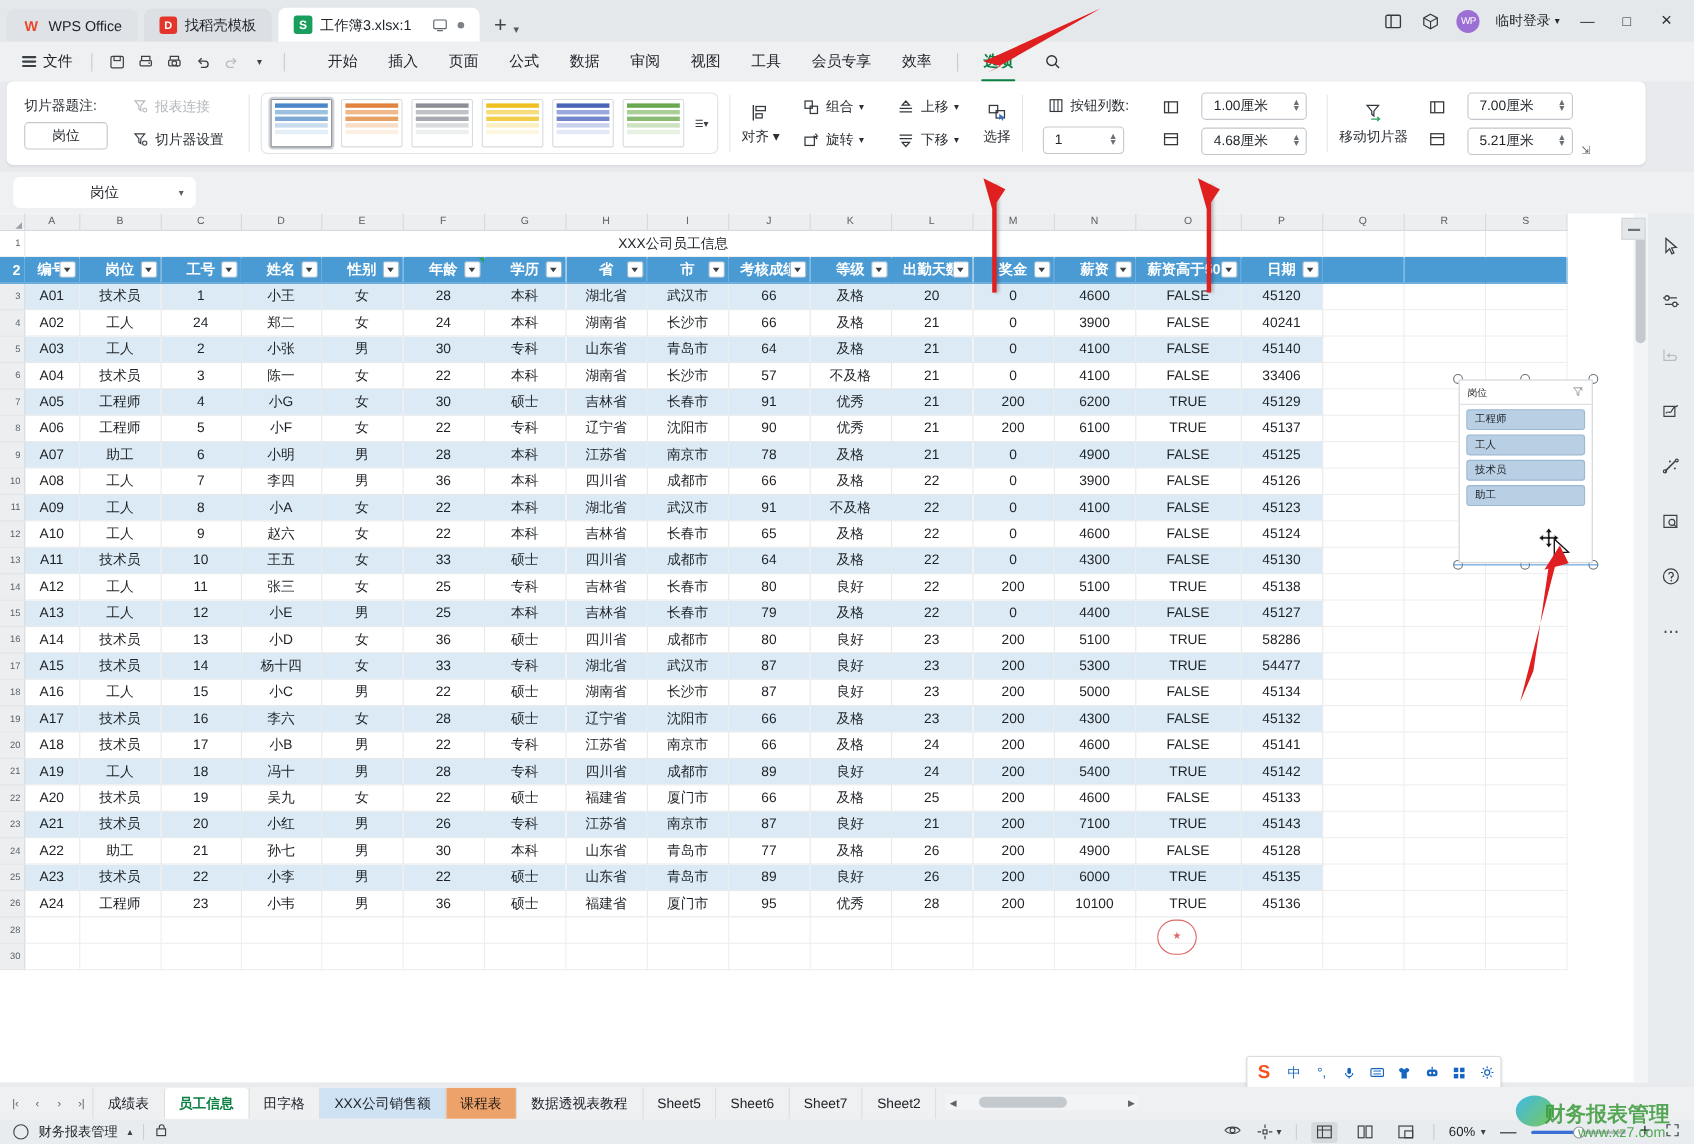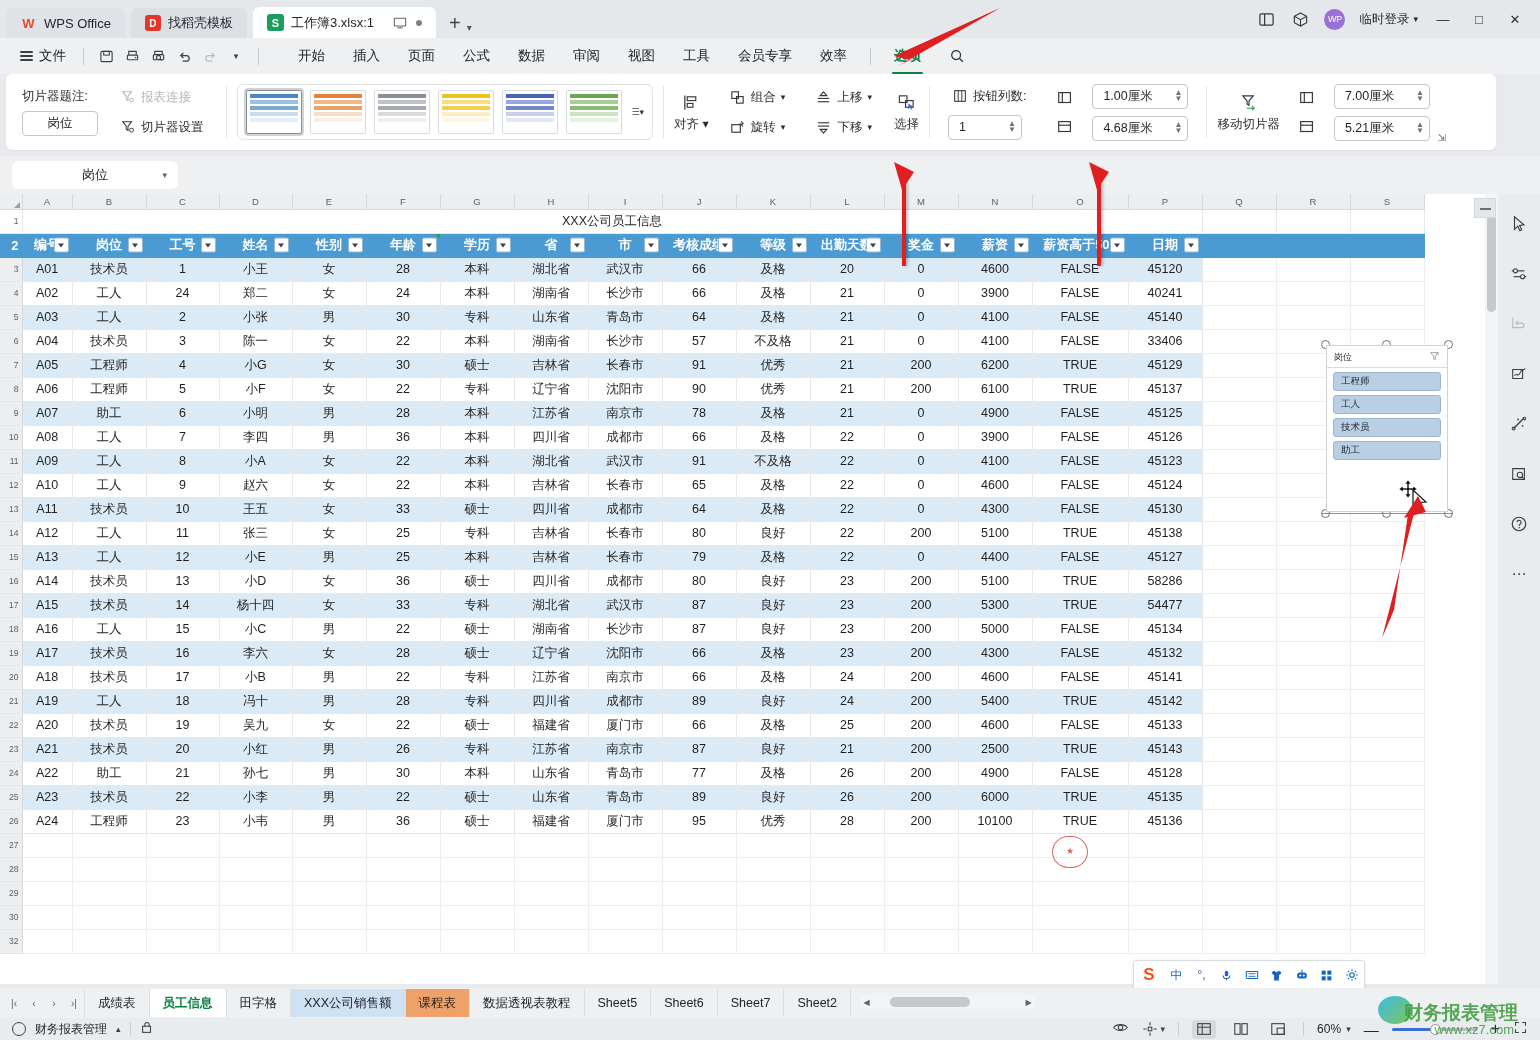--- a/index.html
+++ b/index.html
@@ -1099,21 +1099,21 @@
             <td class="cell" style="width:73px">小红</td>
             <td class="cell" style="width:74px">男</td>
             <td class="cell" style="width:74px">26</td>
             <td class="cell" style="width:74px">专科</td>
             <td class="cell" style="width:74px">江苏省</td>
             <td class="cell" style="width:74px">南京市</td>
             <td class="cell" style="width:74px">87</td>
             <td class="cell" style="width:74px">良好</td>
             <td class="cell" style="width:74px">21</td>
             <td class="cell" style="width:74px">200</td>
-            <td class="cell" style="width:74px">2500</td>
+            <td class="cell" style="width:74px">7100</td>
             <td class="cell" style="width:96px">TRUE</td>
             <td class="cell" style="width:74px">45143</td>
             <td class="empty" style="width:74px"></td>
             <td class="empty" style="width:74px"></td>
             <td class="empty" style="width:74px"></td>
           </tr>
           <tr class="plain">
             <td class="rowhdr">24</td>
             <td class="cell" style="width:50px">A22</td>
             <td class="cell" style="width:74px">助工</td>
@@ -1173,21 +1173,21 @@
             <td class="cell" style="width:74px">28</td>
             <td class="cell" style="width:74px">200</td>
             <td class="cell" style="width:74px">10100</td>
             <td class="cell" style="width:96px">TRUE</td>
             <td class="cell" style="width:74px">45136</td>
             <td class="empty" style="width:74px"></td>
             <td class="empty" style="width:74px"></td>
             <td class="empty" style="width:74px"></td>
           </tr>
           <tr>
-            <td class="rowhdr">27</td>
+            <td class="rowhdr">28</td>
             <td class="empty" style="width:50px;height:24px"></td>
             <td class="empty" style="width:74px;height:24px"></td>
             <td class="empty" style="width:73px;height:24px"></td>
             <td class="empty" style="width:73px;height:24px"></td>
             <td class="empty" style="width:74px;height:24px"></td>
             <td class="empty" style="width:74px;height:24px"></td>
             <td class="empty" style="width:74px;height:24px"></td>
             <td class="empty" style="width:74px;height:24px"></td>
             <td class="empty" style="width:74px;height:24px"></td>
             <td class="empty" style="width:74px;height:24px"></td>
@@ -1195,87 +1195,21 @@
             <td class="empty" style="width:74px;height:24px"></td>
             <td class="empty" style="width:74px;height:24px"></td>
             <td class="empty" style="width:74px;height:24px"></td>
             <td class="empty" style="width:96px;height:24px"></td>
             <td class="empty" style="width:74px;height:24px"></td>
             <td class="empty" style="width:74px;height:24px"></td>
             <td class="empty" style="width:74px;height:24px"></td>
             <td class="empty" style="width:74px;height:24px"></td>
           </tr>
           <tr>
-            <td class="rowhdr">28</td>
-            <td class="empty" style="width:50px;height:24px"></td>
-            <td class="empty" style="width:74px;height:24px"></td>
-            <td class="empty" style="width:73px;height:24px"></td>
-            <td class="empty" style="width:73px;height:24px"></td>
-            <td class="empty" style="width:74px;height:24px"></td>
-            <td class="empty" style="width:74px;height:24px"></td>
-            <td class="empty" style="width:74px;height:24px"></td>
-            <td class="empty" style="width:74px;height:24px"></td>
-            <td class="empty" style="width:74px;height:24px"></td>
-            <td class="empty" style="width:74px;height:24px"></td>
-            <td class="empty" style="width:74px;height:24px"></td>
-            <td class="empty" style="width:74px;height:24px"></td>
-            <td class="empty" style="width:74px;height:24px"></td>
-            <td class="empty" style="width:74px;height:24px"></td>
-            <td class="empty" style="width:96px;height:24px"></td>
-            <td class="empty" style="width:74px;height:24px"></td>
-            <td class="empty" style="width:74px;height:24px"></td>
-            <td class="empty" style="width:74px;height:24px"></td>
-            <td class="empty" style="width:74px;height:24px"></td>
-          </tr>
-          <tr>
-            <td class="rowhdr">29</td>
-            <td class="empty" style="width:50px;height:24px"></td>
-            <td class="empty" style="width:74px;height:24px"></td>
-            <td class="empty" style="width:73px;height:24px"></td>
-            <td class="empty" style="width:73px;height:24px"></td>
-            <td class="empty" style="width:74px;height:24px"></td>
-            <td class="empty" style="width:74px;height:24px"></td>
-            <td class="empty" style="width:74px;height:24px"></td>
-            <td class="empty" style="width:74px;height:24px"></td>
-            <td class="empty" style="width:74px;height:24px"></td>
-            <td class="empty" style="width:74px;height:24px"></td>
-            <td class="empty" style="width:74px;height:24px"></td>
-            <td class="empty" style="width:74px;height:24px"></td>
-            <td class="empty" style="width:74px;height:24px"></td>
-            <td class="empty" style="width:74px;height:24px"></td>
-            <td class="empty" style="width:96px;height:24px"></td>
-            <td class="empty" style="width:74px;height:24px"></td>
-            <td class="empty" style="width:74px;height:24px"></td>
-            <td class="empty" style="width:74px;height:24px"></td>
-            <td class="empty" style="width:74px;height:24px"></td>
-          </tr>
-          <tr>
             <td class="rowhdr">30</td>
-            <td class="empty" style="width:50px;height:24px"></td>
-            <td class="empty" style="width:74px;height:24px"></td>
-            <td class="empty" style="width:73px;height:24px"></td>
-            <td class="empty" style="width:73px;height:24px"></td>
-            <td class="empty" style="width:74px;height:24px"></td>
-            <td class="empty" style="width:74px;height:24px"></td>
-            <td class="empty" style="width:74px;height:24px"></td>
-            <td class="empty" style="width:74px;height:24px"></td>
-            <td class="empty" style="width:74px;height:24px"></td>
-            <td class="empty" style="width:74px;height:24px"></td>
-            <td class="empty" style="width:74px;height:24px"></td>
-            <td class="empty" style="width:74px;height:24px"></td>
-            <td class="empty" style="width:74px;height:24px"></td>
-            <td class="empty" style="width:74px;height:24px"></td>
-            <td class="empty" style="width:96px;height:24px"></td>
-            <td class="empty" style="width:74px;height:24px"></td>
-            <td class="empty" style="width:74px;height:24px"></td>
-            <td class="empty" style="width:74px;height:24px"></td>
-            <td class="empty" style="width:74px;height:24px"></td>
-          </tr>
-          <tr>
-            <td class="rowhdr">32</td>
             <td class="empty" style="width:50px;height:24px"></td>
             <td class="empty" style="width:74px;height:24px"></td>
             <td class="empty" style="width:73px;height:24px"></td>
             <td class="empty" style="width:73px;height:24px"></td>
             <td class="empty" style="width:74px;height:24px"></td>
             <td class="empty" style="width:74px;height:24px"></td>
             <td class="empty" style="width:74px;height:24px"></td>
             <td class="empty" style="width:74px;height:24px"></td>
             <td class="empty" style="width:74px;height:24px"></td>
             <td class="empty" style="width:74px;height:24px"></td>

